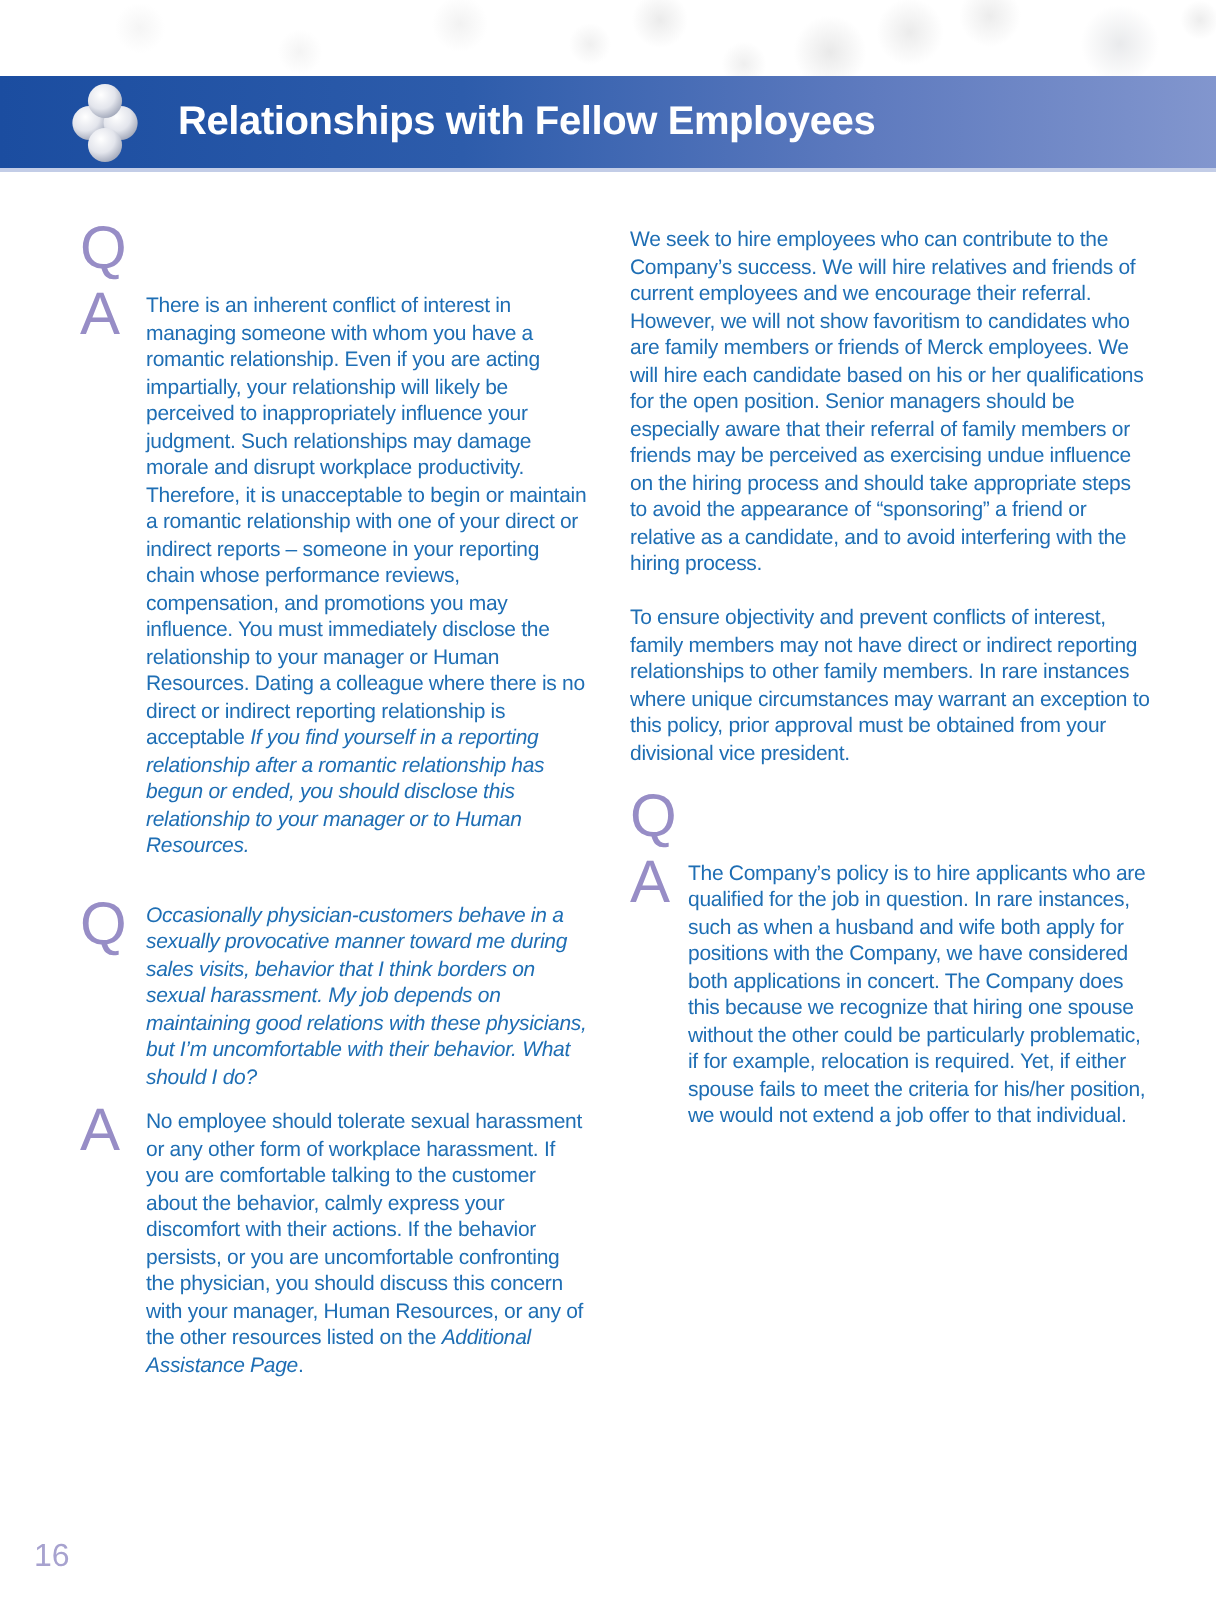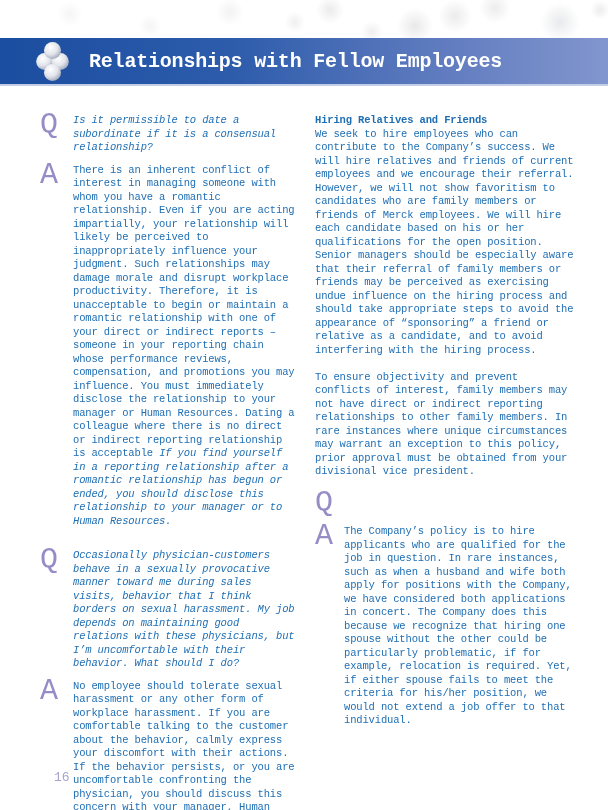--- a/index.html
+++ b/index.html
@@ -1,18 +1,18 @@
 <!DOCTYPE html>
 <html><head>
 <meta charset="utf-8">
 <style>
   html,body{margin:0;padding:0;background:#fff;}
   .page{
     position:relative;width:608px;height:810px;background:#ffffff;
-    font-family:Liberation Mono, monospace;overflow:hidden;
+    font-family:Liberation Sans, sans-serif;overflow:hidden;
   }
   
   .top-texture{
     position:absolute;top:0;left:0;width:608px;height:38px;
     background:
       radial-gradient(circle 20px at 330px 10px,#ebebeb 0%,rgba(255,255,255,0) 70%),
       radial-gradient(circle 26px at 415px 26px,#e9e9e9 0%,rgba(255,255,255,0) 70%),
       radial-gradient(circle 22px at 495px 8px,#ececec 0%,rgba(255,255,255,0) 70%),
       radial-gradient(circle 28px at 560px 22px,#e9eaec 0%,rgba(255,255,255,0) 70%),
       radial-gradient(circle 16px at 372px 32px,#efefef 0%,rgba(255,255,255,0) 70%),
@@ -51,21 +51,21 @@
   .qa .atext{flex:1;}
   .qa.answer{margin-bottom:21px;}
   .qa .atext em{font-style:italic;}
   h2.section-heading{
     font-size:10.5px;line-height:13.5px;margin:0;font-weight:bold;color:#1e6eb4;
   }
   .col-right p{margin:0 0 13.5px 0;}
   .col-right .qa{margin-top:0;}
   .page-number{
     position:absolute;left:17px;top:770px;
-    font-size:13px;color:#a7a2cf;letter-spacing:0;margin-left:37px;
+    font-size:16px;color:#a7a2cf;letter-spacing:0;
   }
 </style>
 </head>
 <body>
 
 <div class="page">
 
   <div class="top-texture"></div>
 
   <div class="banner">
@@ -84,21 +84,20 @@
     </svg>
     <h1>Relationships with Fellow Employees</h1>
   </div>
 
   <div class="content">
 
     <div class="col-left">
 
       <div class="qa">
         <div class="glyph">Q</div>
-        <div class="qtext">Is it permissible to date a subordinate if it is a consensual relationship?</div>
       </div>
 
       <div class="qa answer">
         <div class="glyph">A</div>
         <div class="atext"><span>There is an inherent conflict of interest in managing someone with whom you have a romantic relationship. Even if you are acting impartially, your relationship will likely be perceived to inappropriately influence your judgment. Such relationships may damage morale and disrupt workplace productivity. Therefore, it is unacceptable to begin or maintain a romantic relationship with one of your direct or indirect reports – someone in your reporting chain whose performance reviews, compensation, and promotions you may influence. You must immediately disclose the relationship to your manager or Human Resources. Dating a colleague where there is no direct or indirect reporting relationship is acceptable  </span><em>If you find yourself in a reporting relationship after a romantic relationship has begun or ended, you should disclose this relationship to your manager or to Human Resources.</em></div>
       </div>
 
       <div class="qa">
         <div class="glyph">Q</div>
         <div class="qtext">Occasionally physician-customers behave in a sexually provocative manner toward me during sales visits, behavior that I think borders on sexual harassment. My job depends on maintaining good relations with these physicians, but I’m uncomfortable with their behavior. What should I do?</div>
@@ -106,21 +105,20 @@
 
       <div class="qa answer">
         <div class="glyph">A</div>
         <div class="atext"><span>No employee should tolerate sexual harassment or any other form of workplace harassment. If you are comfortable talking to the customer about the behavior, calmly express your discomfort with their actions. If the behavior persists, or you are uncomfortable confronting the physician, you should discuss this concern with your manager, Human Resources, or any of the other resources listed on the </span><em>Additional Assistance Page</em><span>.</span></div>
       </div>
 
     </div>
 
     <div class="col-right">
 
-      <h2 class="section-heading">Hiring Relatives and Friends</h2>
       <p>We seek to hire employees who can contribute to the Company’s success. We will hire relatives and friends of current employees and we encourage their referral. However, we will not show favoritism to candidates who are family members or friends of Merck employees. We will hire each candidate based on his or her qualifications for the open position. Senior managers should be especially aware that their referral of family members or friends may be perceived as exercising undue influence on the hiring process and should take appropriate steps to avoid the appearance of “sponsoring” a friend or relative as a candidate, and to avoid interfering with the hiring process.</p>
       <p>To ensure objectivity and prevent conflicts of interest, family members may not have direct or indirect reporting relationships to other family members. In rare instances where unique circumstances may warrant an exception to this policy, prior approval must be obtained from your divisional vice president.</p>
 
       <div class="qa">
         <div class="glyph">Q</div>
       </div>
 
       <div class="qa answer">
         <div class="glyph">A</div>
         <div class="atext">The Company’s policy is to hire applicants who are qualified for the job in question. In rare instances, such as when a husband and wife both apply for positions with the Company, we have considered both applications in concert. The Company does this because we recognize that hiring one spouse without the other could be particularly problematic, if for example, relocation is required. Yet, if either spouse fails to meet the criteria for his/her position, we would not extend a job offer to that individual.</div>

